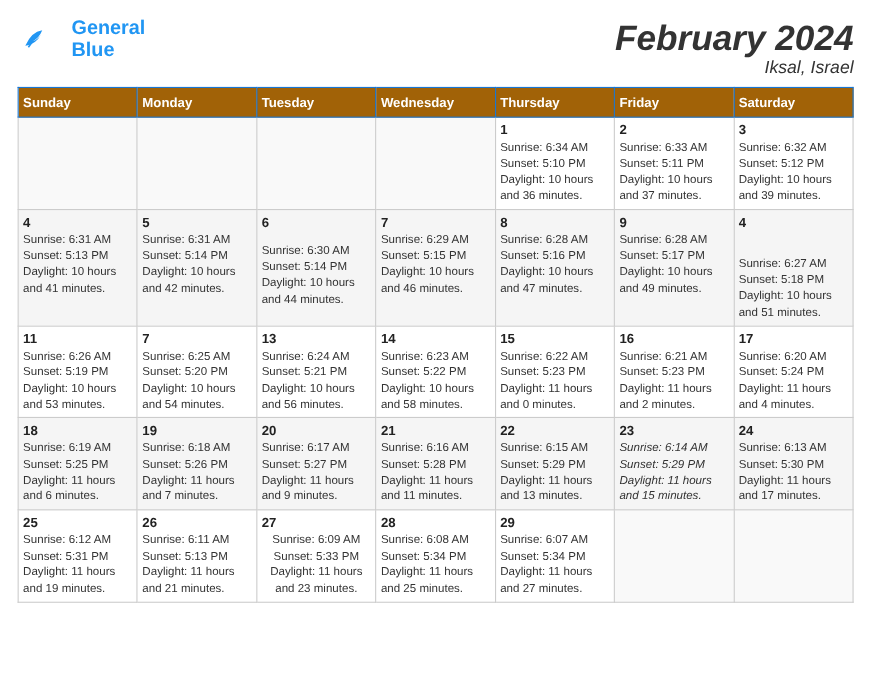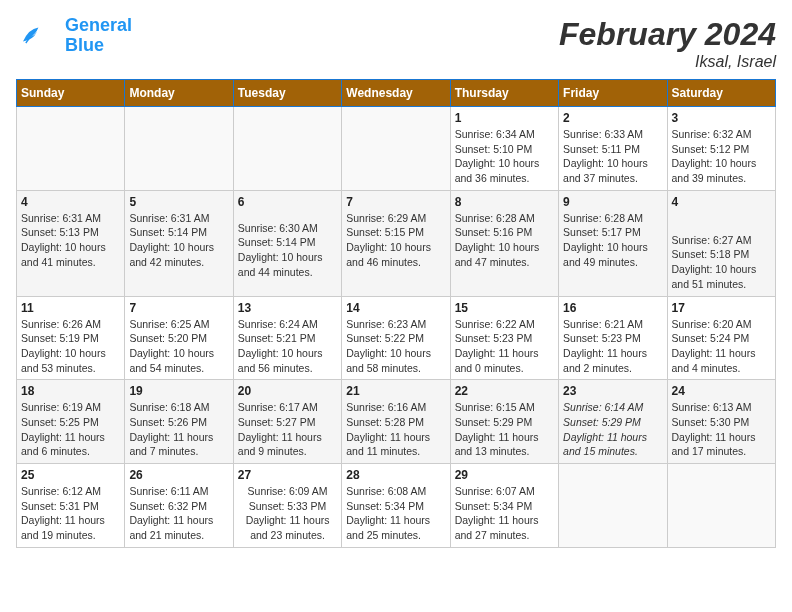--- a/index.html
+++ b/index.html
@@ -309,21 +309,21 @@
         <td>
           <div class="day-number">25</div>
           <div class="day-info" style="white-space: pre-line;">Sunrise: 6:12 AM
 Sunset: 5:31 PM
 Daylight: 11 hours
 and 19 minutes.</div>
         </td>
         <td>
           <div class="day-number">26</div>
           <div class="day-info" style="white-space: pre-line;">Sunrise: 6:11 AM
-Sunset: 6:32 PM
+Sunset: 5:13 PM
 Daylight: 11 hours
 and 21 minutes.</div>
         </td>
         <td>
           <div class="day-number">27</div>
           <div class="day-info" style="white-space: pre-line; text-align: center;">Sunrise: 6:09 AM
 Sunset: 5:33 PM
 Daylight: 11 hours
 and 23 minutes.</div>
         </td>

